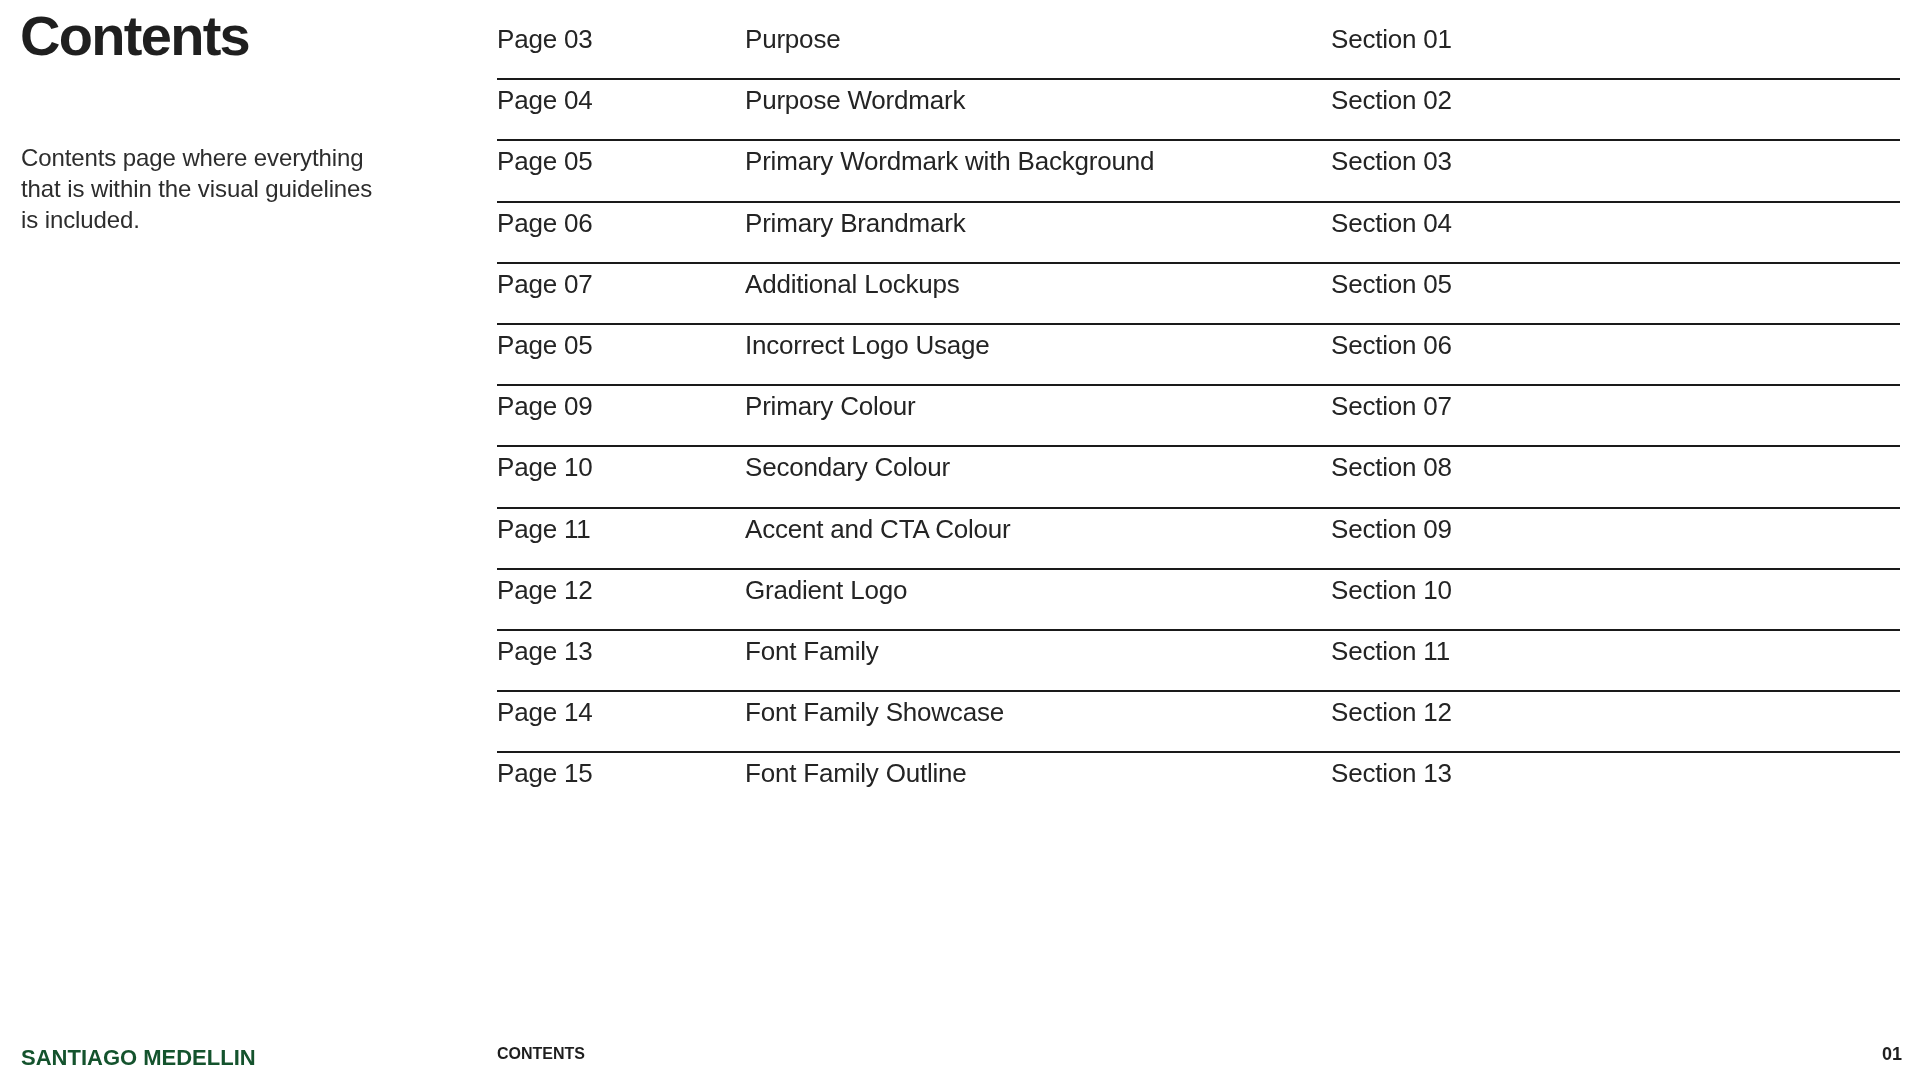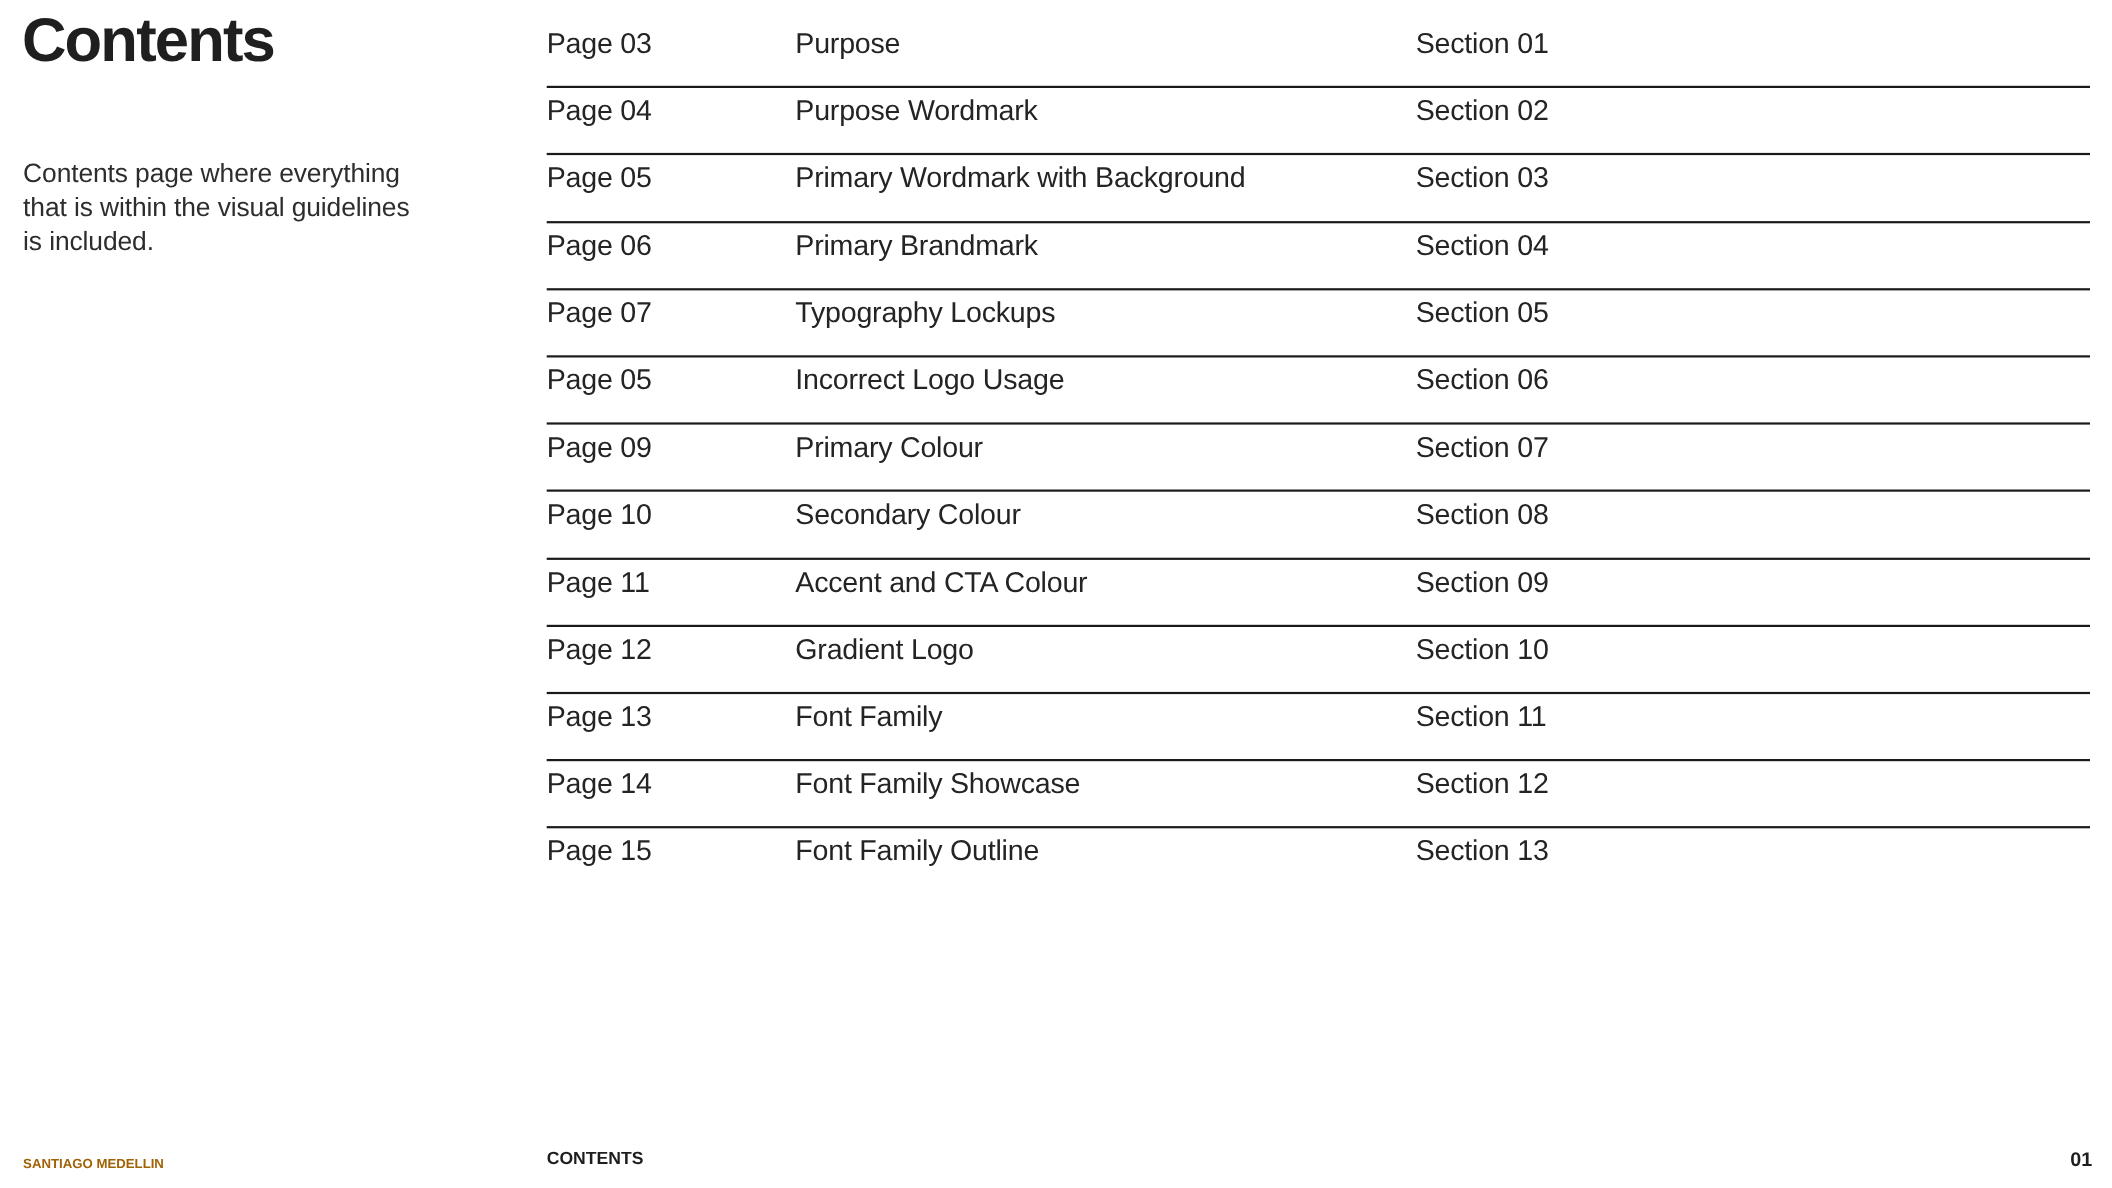--- a/index.html
+++ b/index.html
@@ -46,39 +46,40 @@
     top:19px;
     width:1403px;
   }
   .toc-row{
     height:61.2px;
     border-bottom:2px solid var(--line);
     display:grid;
     grid-template-columns:226px 564px 1fr;
     align-items:start;
     padding-top:7px;
+    gap:22px;
   }
   .toc-row:last-child{border-bottom:none;}
   .toc-cell{
     font-size:26px;
     line-height:26px;
     letter-spacing:-0.2px;
     color:#242424;
     white-space:nowrap;
   }
 
   
   .footer-brand{
     position:absolute;
     left:21px;
     top:1049px;
-    font-size:12px;
+    font-size:22px;
     line-height:18px;
     font-weight:700;
-    color:#a16207;
+    color:#14532d;
     white-space:nowrap;
   }
   .footer-section-label{
     position:absolute;
     left:497px;
     top:1045px;
     font-size:16px;
     line-height:18px;
     font-weight:700;
     color:#1e1e1e;
@@ -119,21 +120,21 @@
       <span class="toc-cell">Primary Wordmark with Background</span>
       <span class="toc-cell">Section 03</span>
     </div>
       <div class="toc-row">
       <span class="toc-cell">Page 06</span>
       <span class="toc-cell">Primary Brandmark</span>
       <span class="toc-cell">Section 04</span>
     </div>
       <div class="toc-row">
       <span class="toc-cell">Page 07</span>
-      <span class="toc-cell">Typography Lockups</span>
+      <span class="toc-cell">Additional Lockups</span>
       <span class="toc-cell">Section 05</span>
     </div>
       <div class="toc-row">
       <span class="toc-cell">Page 05</span>
       <span class="toc-cell">Incorrect Logo Usage</span>
       <span class="toc-cell">Section 06</span>
     </div>
       <div class="toc-row">
       <span class="toc-cell">Page 09</span>
       <span class="toc-cell">Primary Colour</span>

